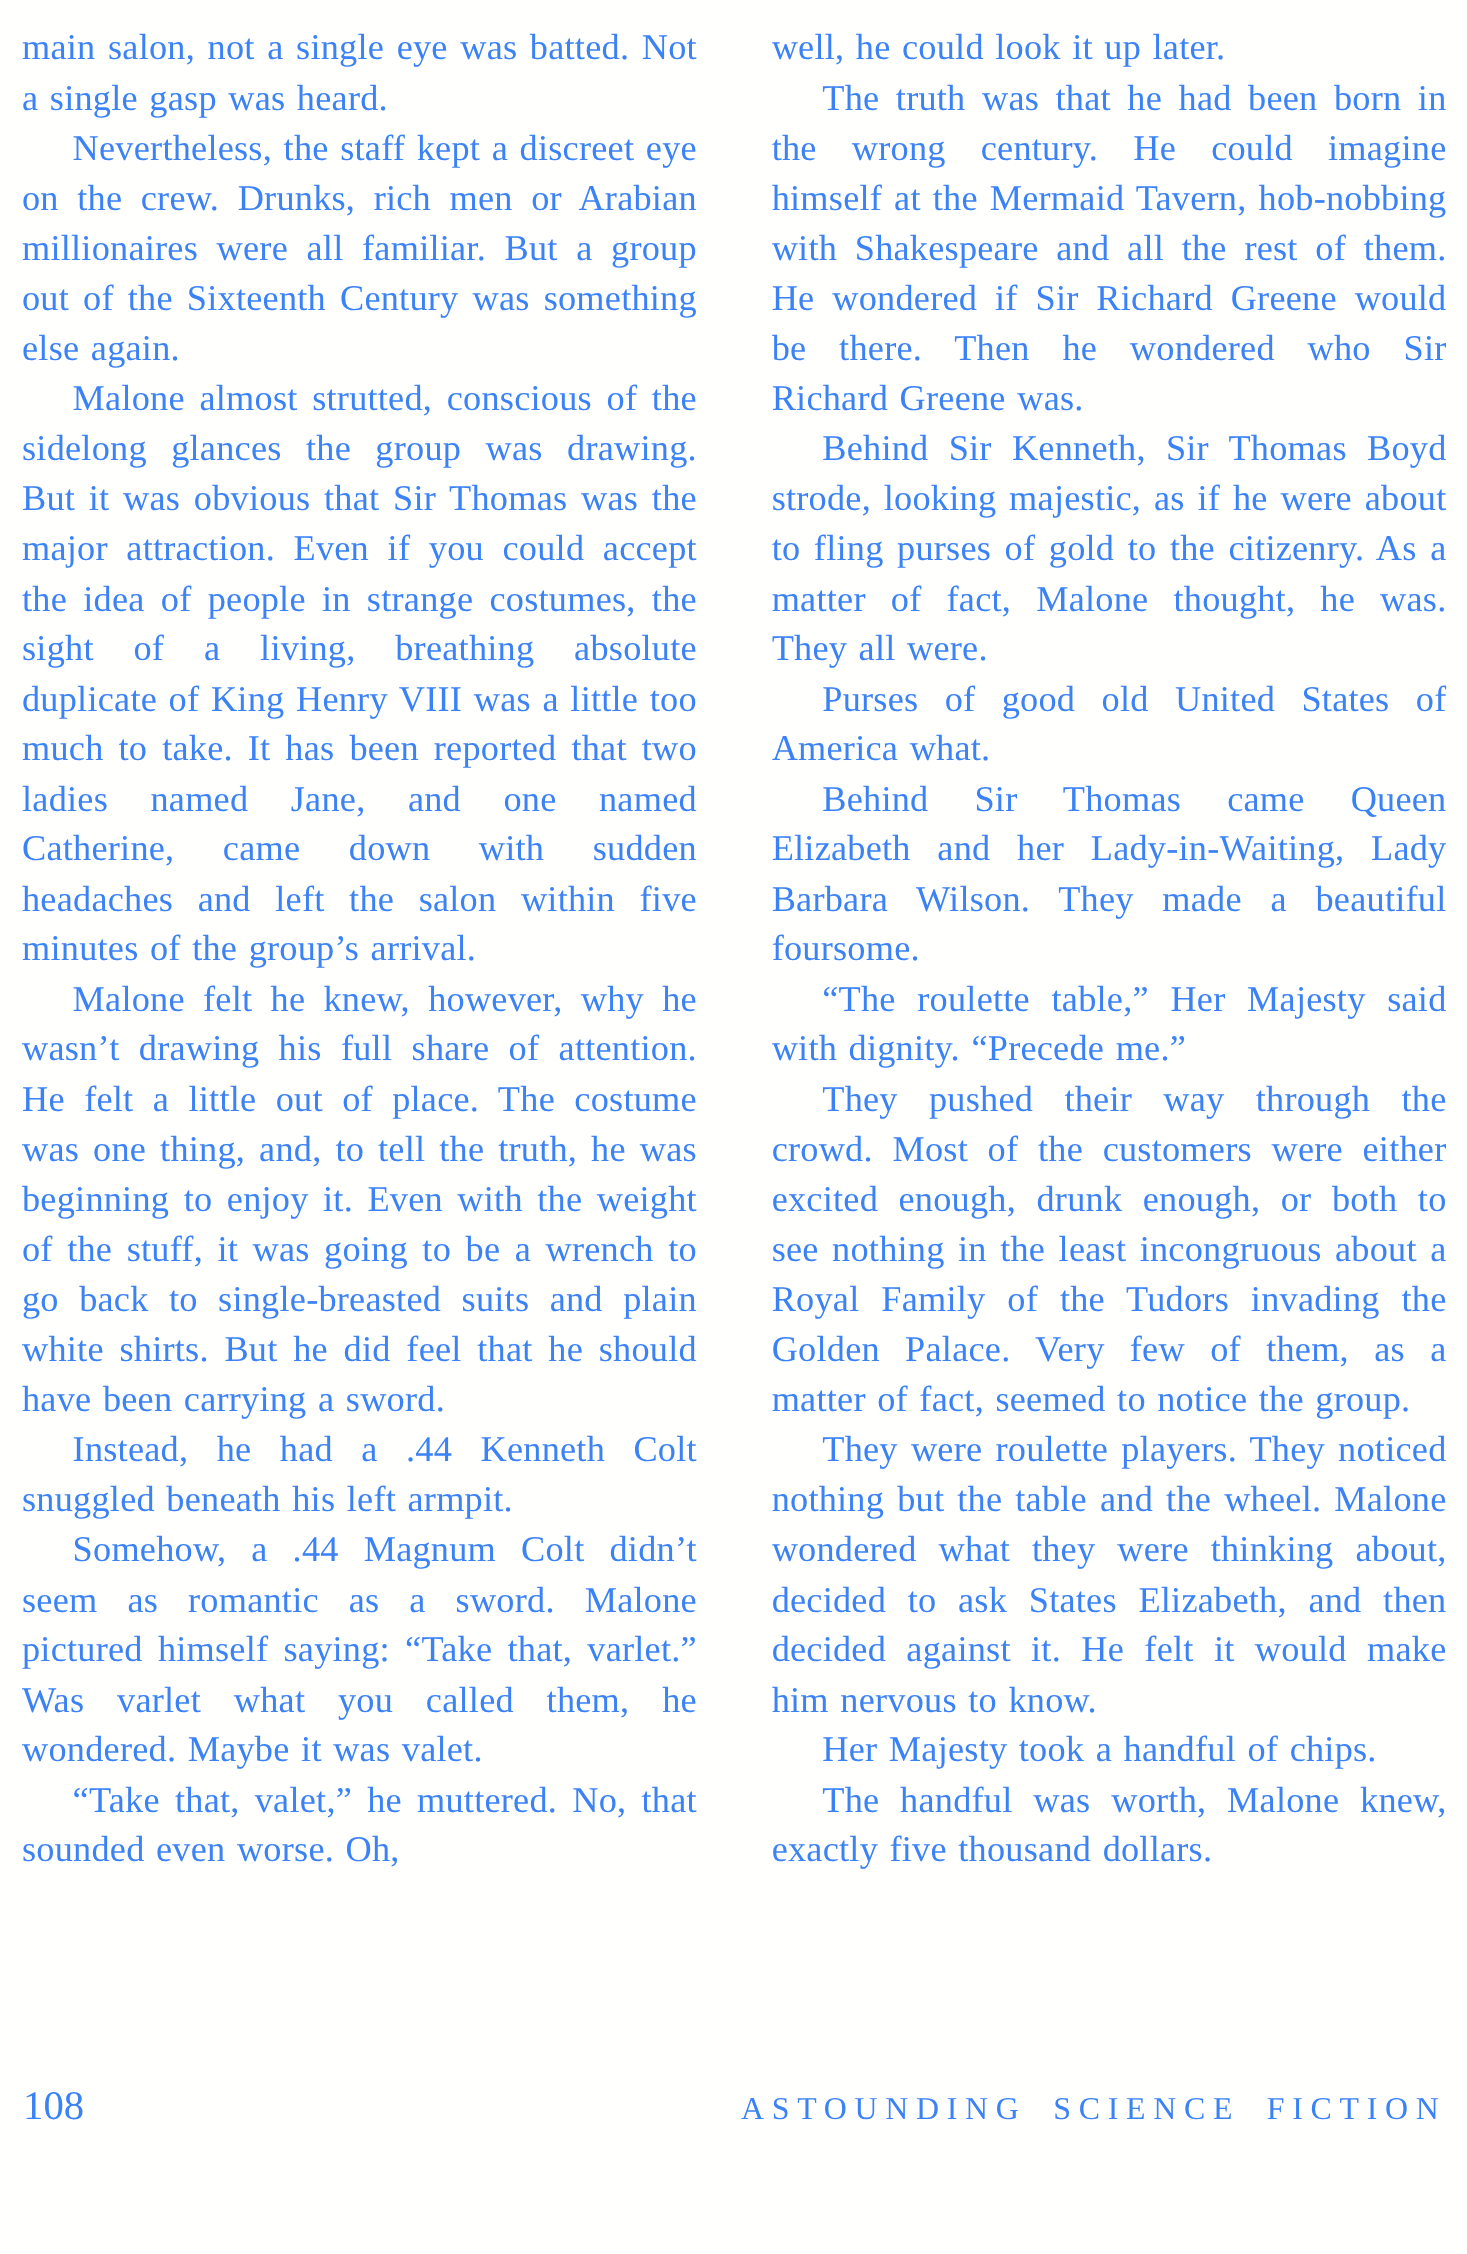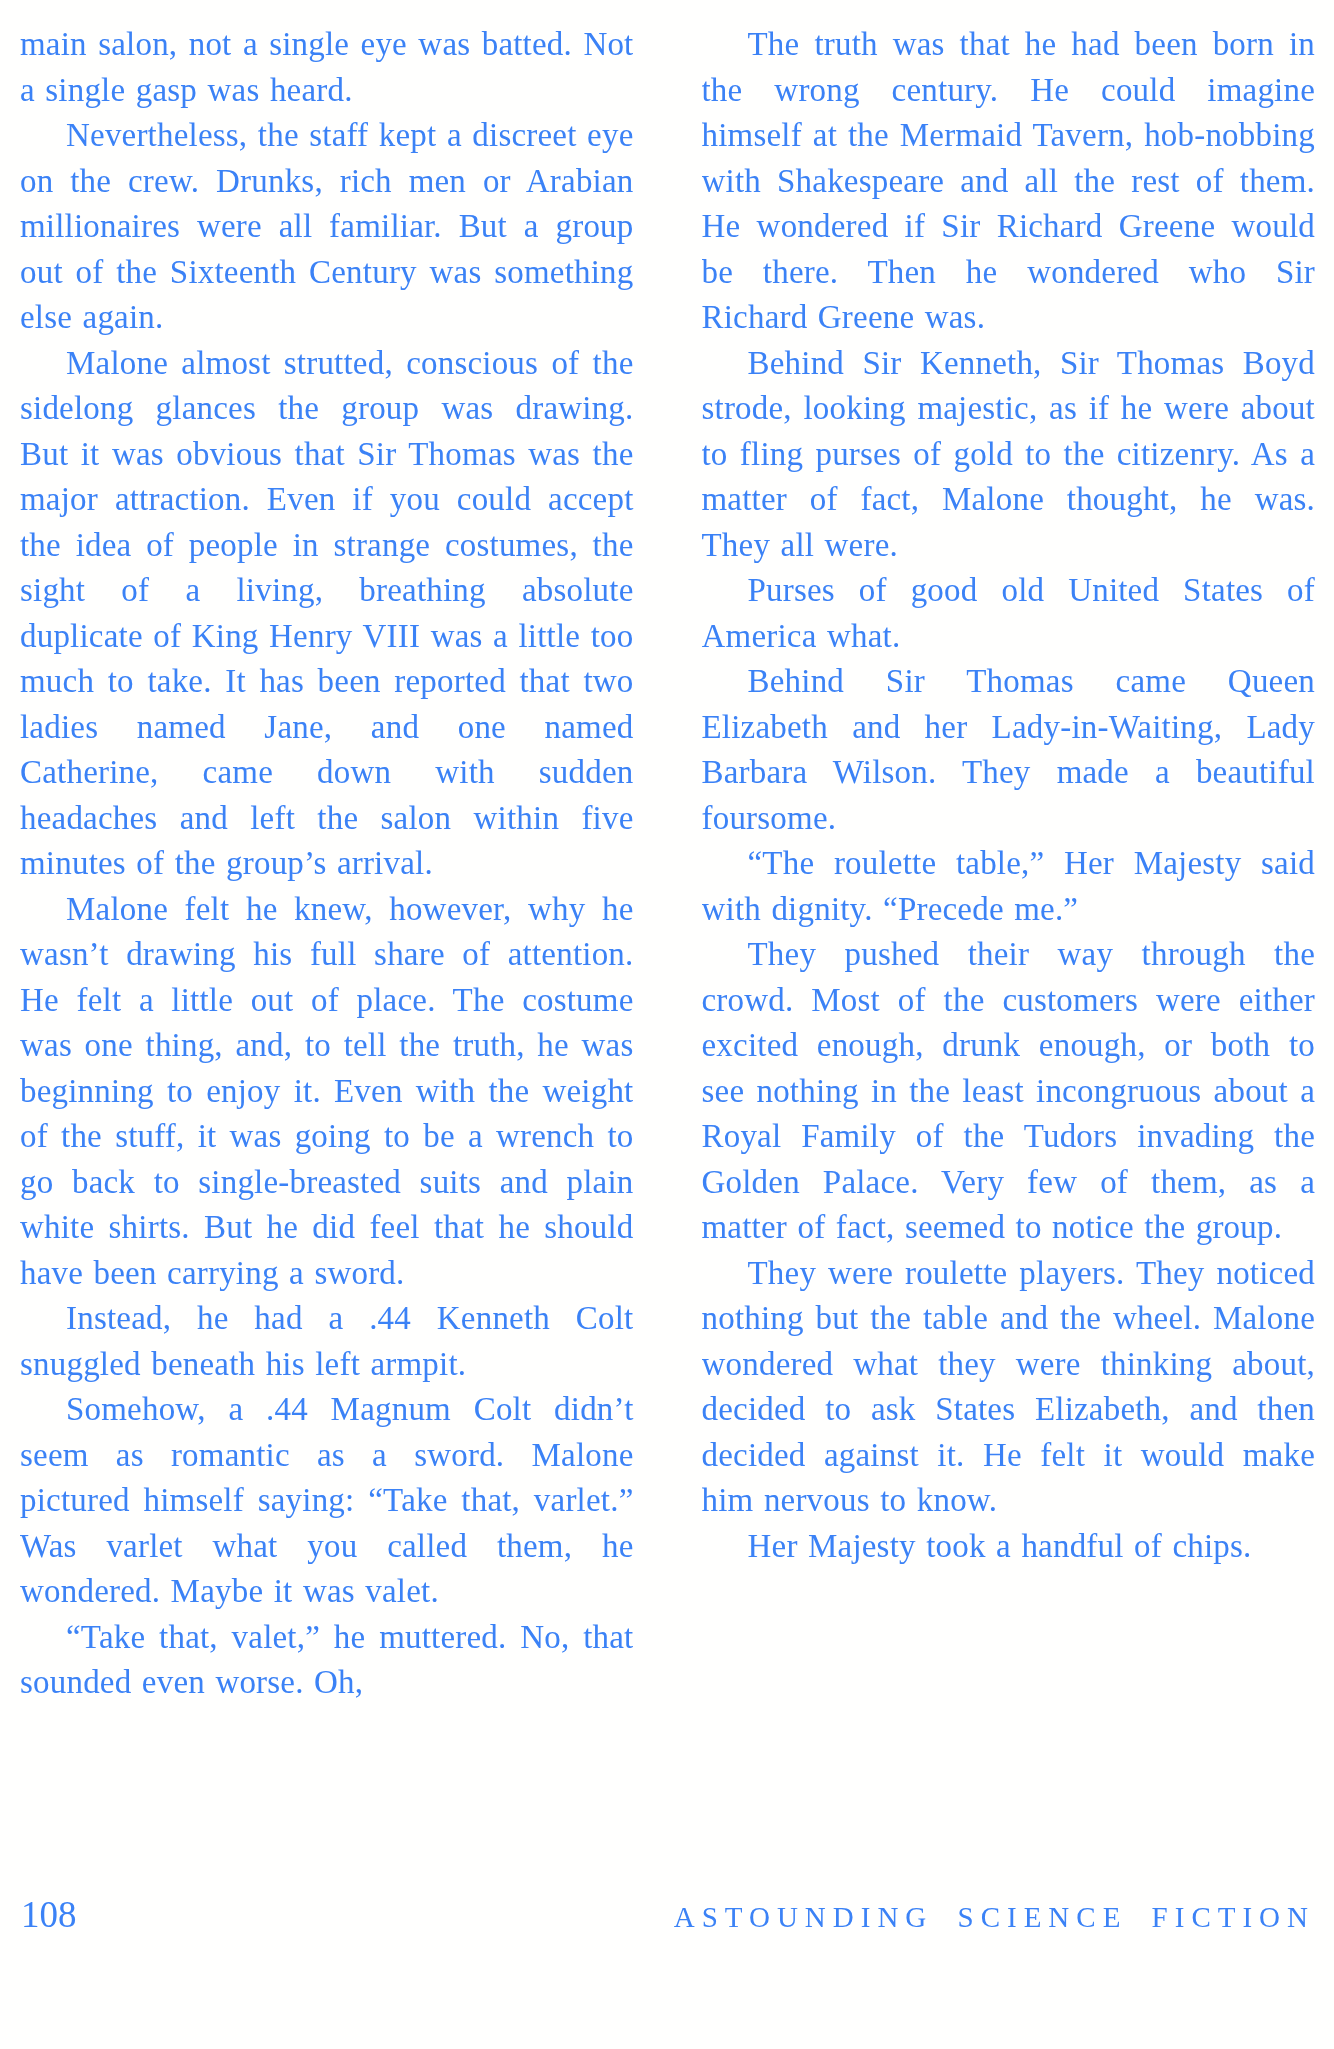--- a/index.html
+++ b/index.html
@@ -71,27 +71,29 @@
     <div class="column">
         <p>main salon, not a single eye was batted. Not a single gasp was heard.</p>
         <p class="indent">Nevertheless, the staff kept a discreet eye on the crew. Drunks, rich men or Arabian millionaires were all familiar. But a group out of the Sixteenth Century was something else again.</p>
         <p class="indent">Malone almost strutted, conscious of the sidelong glances the group was drawing. But it was obvious that Sir Thomas was the major attraction. Even if you could accept the idea of people in strange costumes, the sight of a living, breathing absolute duplicate of King Henry VIII was a little too much to take. It has been reported that two ladies named Jane, and one named Catherine, came down with sudden headaches and left the salon within five minutes of the group’s arrival.</p>
         <p class="indent">Malone felt he knew, however, why he wasn’t drawing his full share of attention. He felt a little out of place. The costume was one thing, and, to tell the truth, he was beginning to enjoy it. Even with the weight of the stuff, it was going to be a wrench to go back to single-breasted suits and plain white shirts. But he did feel that he should have been carrying a sword.</p>
         <p class="indent">Instead, he had a .44 Kenneth Colt snuggled beneath his left armpit.</p>
         <p class="indent">Somehow, a .44 Magnum Colt didn’t seem as romantic as a sword. Malone pictured himself saying: “Take that, varlet.” Was varlet what you called them, he wondered. Maybe it was valet.</p>
         <p class="indent">“Take that, valet,” he muttered. No, that sounded even worse. Oh,</p>
       </div>
     <div class="column">
+        <p>well, he could look it up later.</p>
         <p class="indent">The truth was that he had been born in the wrong century. He could imagine himself at the Mermaid Tavern, hob-nobbing with Shakespeare and all the rest of them. He wondered if Sir Richard Greene would be there. Then he wondered who Sir Richard Greene was.</p>
         <p class="indent">Behind Sir Kenneth, Sir Thomas Boyd strode, looking majestic, as if he were about to fling purses of gold to the citizenry. As a matter of fact, Malone thought, he was. They all were.</p>
         <p class="indent">Purses of good old United States of America what.</p>
         <p class="indent">Behind Sir Thomas came Queen Elizabeth and her Lady-in-Waiting, Lady Barbara Wilson. They made a beautiful foursome.</p>
         <p class="indent">“The roulette table,” Her Majesty said with dignity. “Precede me.”</p>
         <p class="indent">They pushed their way through the crowd. Most of the customers were either excited enough, drunk enough, or both to see nothing in the least incongruous about a Royal Family of the Tudors invading the Golden Palace. Very few of them, as a matter of fact, seemed to notice the group.</p>
         <p class="indent">They were roulette players. They noticed nothing but the table and the wheel. Malone wondered what they were thinking about, decided to ask States Elizabeth, and then decided against it. He felt it would make him nervous to know.</p>
         <p class="indent">Her Majesty took a handful of chips.</p>
+        <p class="indent">The handful was worth, Malone knew, exactly five thousand dollars.</p>
       </div>
   </div>
   <div class="footer">
     <span class="page-number">108</span>
     <span class="magazine-title">ASTOUNDING SCIENCE FICTION</span>
   </div>
 </div>
 
 </body></html>

